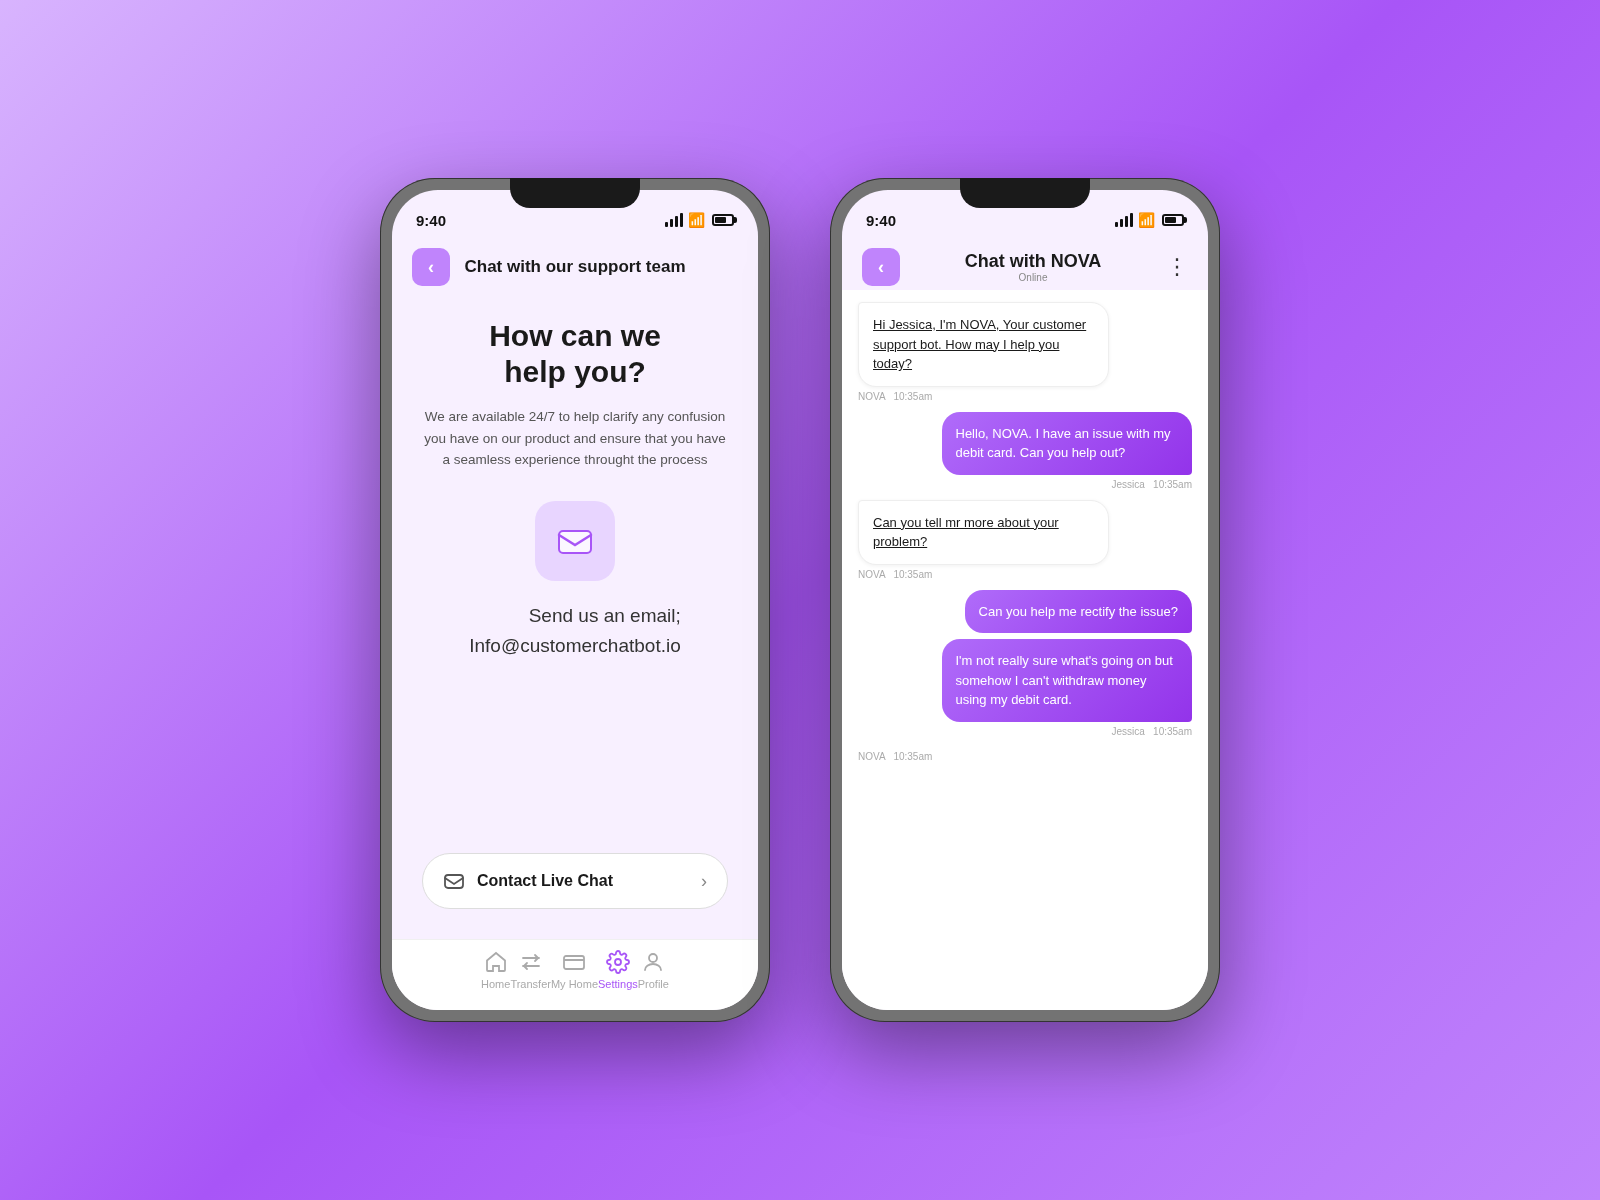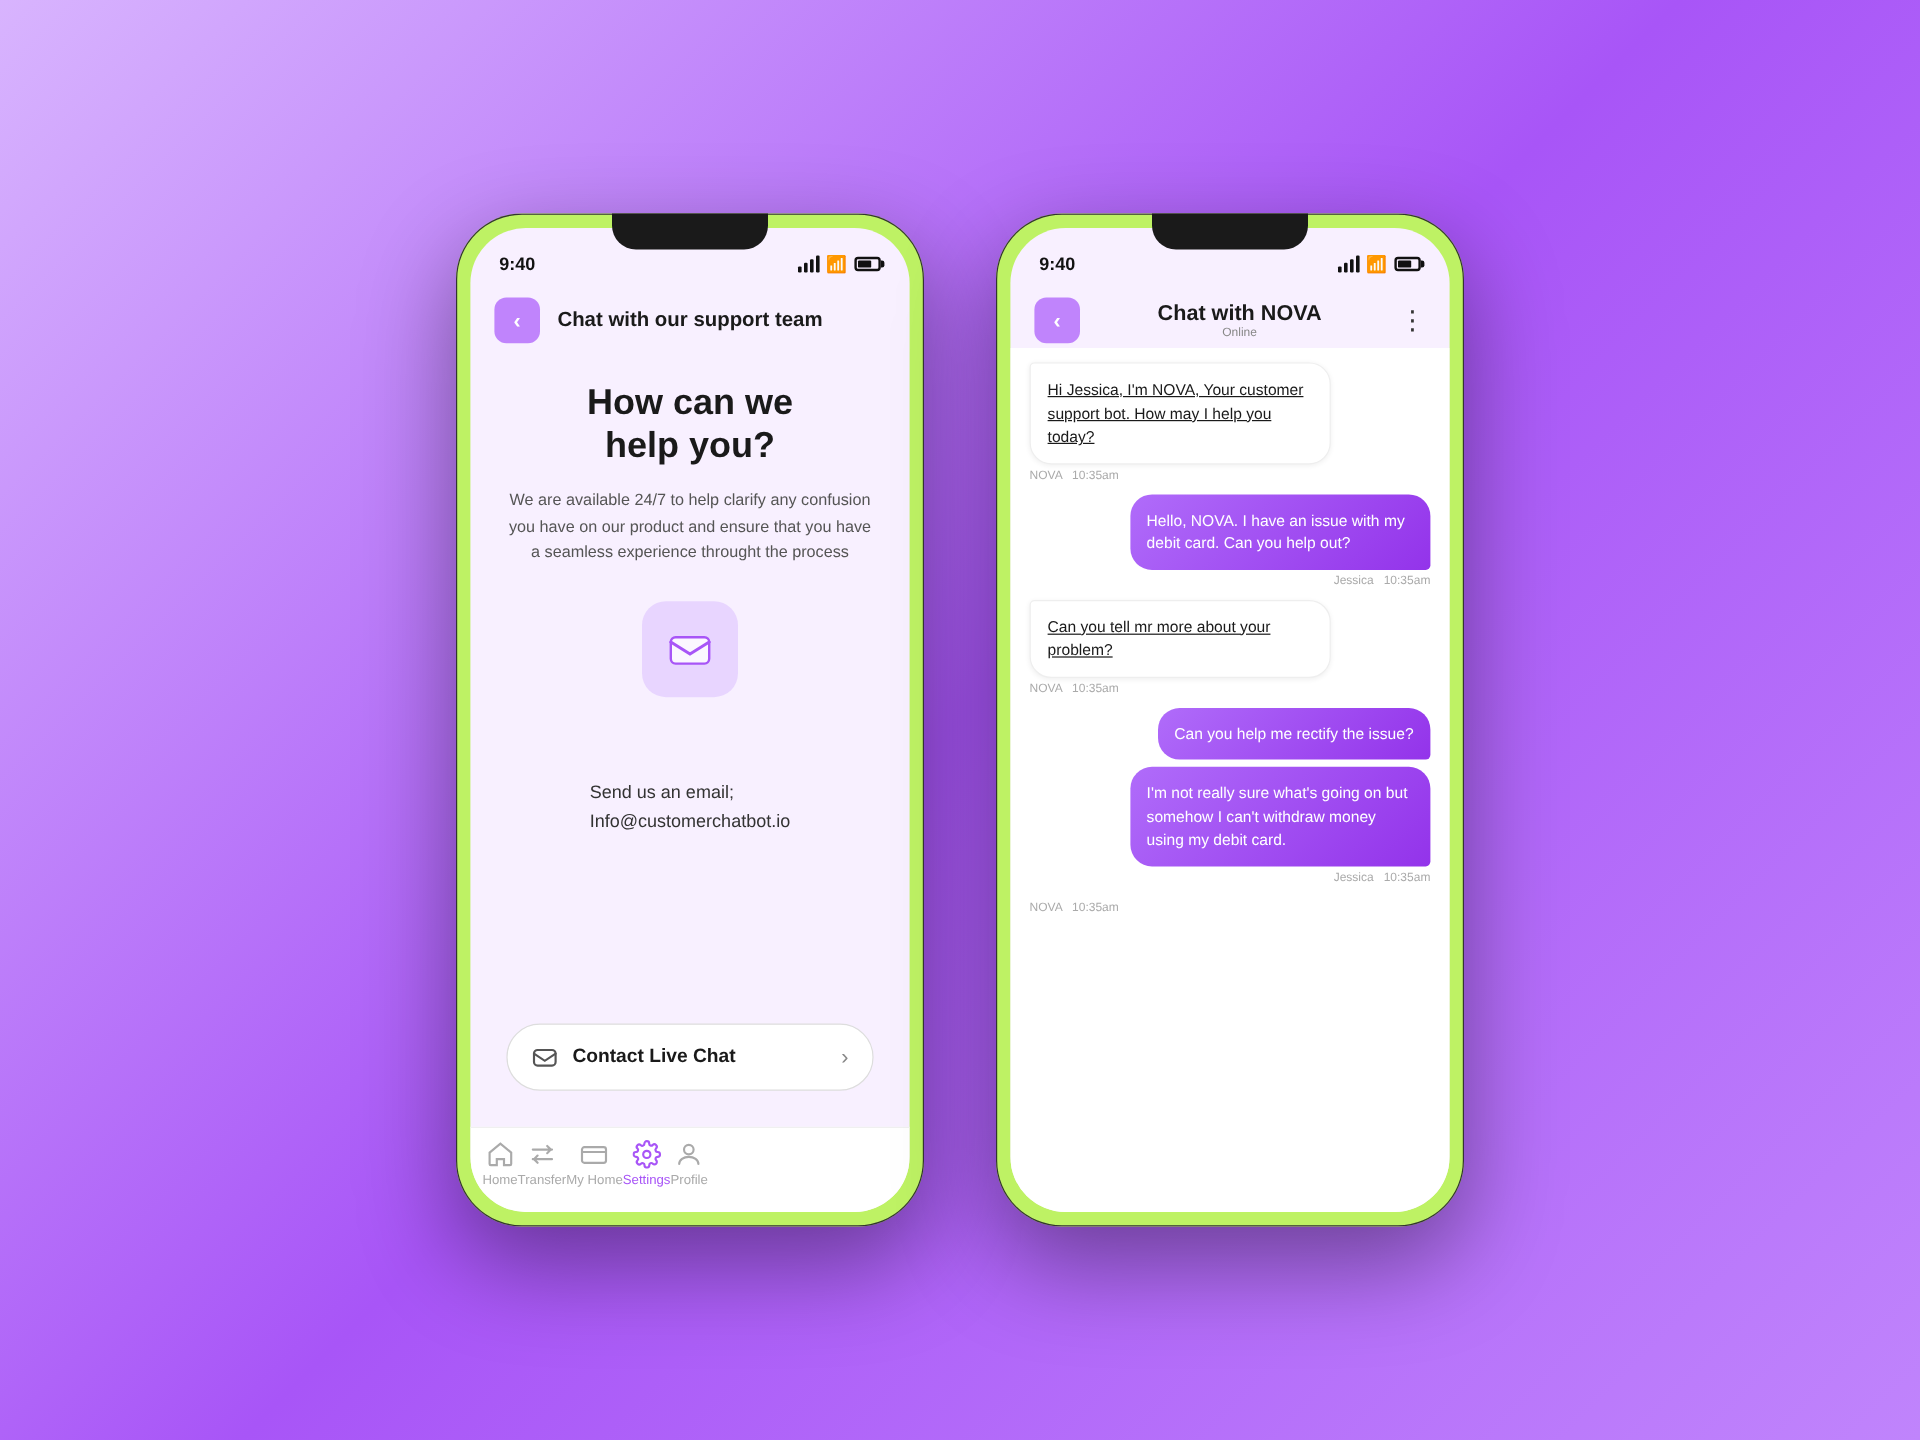--- a/index.html
+++ b/index.html
@@ -17,21 +17,21 @@
     .phones-container {
       display: flex;
       gap: 60px;
       align-items: center;
     }
 
     
     .phone {
       width: 390px;
       height: 844px;
-      background: #bef264;
+      background: #737373;
       border-radius: 55px;
       padding: 12px;
       position: relative;
       box-shadow: 0 30px 80px rgba(0,0,0,0.4), inset 0 0 0 1px #333;
     }
 
     .phone-screen {
       width: 100%;
       height: 100%;
       background: #fff;
@@ -191,26 +191,25 @@
       justify-content: center;
       margin-bottom: 20px;
     }
 
     .email-svg {
       width: 40px;
       height: 40px;
     }
 
     .send-email-text {
-      font-size: 15px;
+      font-size: 19px;
       color: #333;
-      text-align: left;
+      text-align: right;
       line-height: 1.6;
       margin-bottom: 30px;
-      margin-top: 48px;
     }
 
     .send-email-text span {
       display: block;
     }
 
     .contact-chat-btn {
       width: 100%;
       background: white;
       border: 1.5px solid #ddd;
@@ -237,21 +236,21 @@
     }
 
     .chevron-right {
       color: #888;
       font-size: 18px;
     }
 
     
     .bottom-nav {
       display: flex;
-      justify-content: flex-start;
+      justify-content: center;
       align-items: center;
       padding: 10px 10px 20px;
       background: white;
       border-top: 1px solid #f0f0f0;
       flex-shrink: 0;
     }
 
     .nav-item {
       display: flex;
       flex-direction: column;

